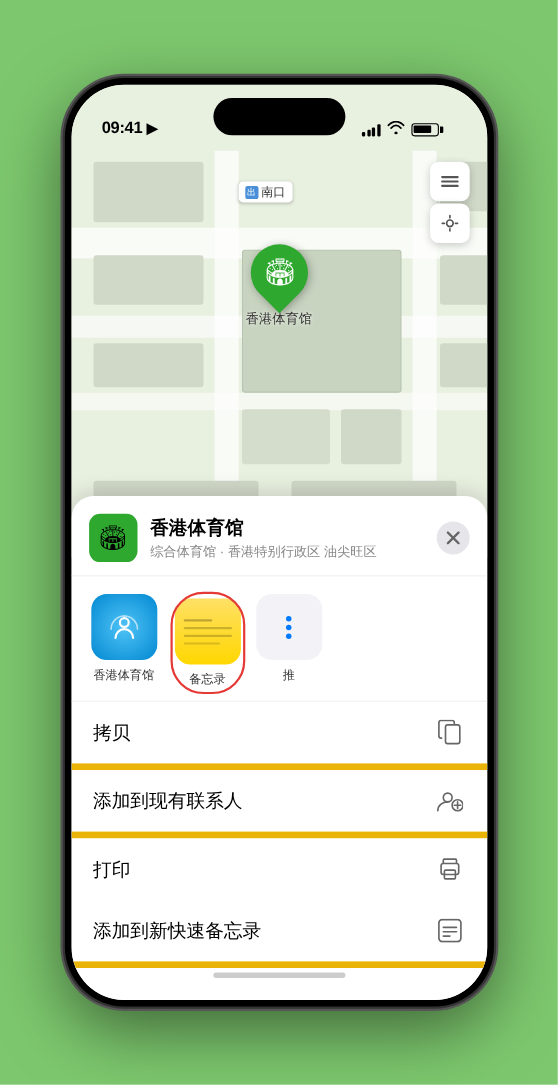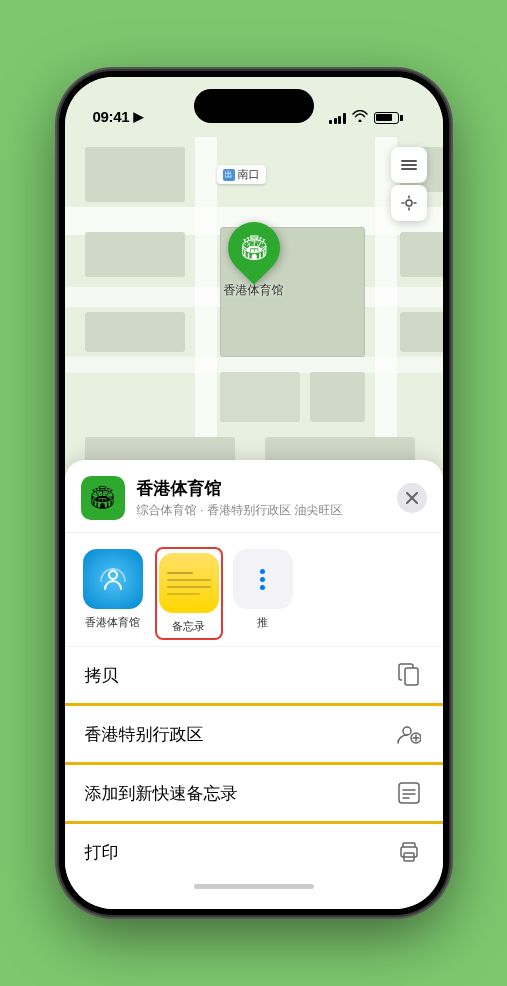--- a/index.html
+++ b/index.html
@@ -420,21 +420,21 @@
     
     .action-list {
       padding: 0;
     }
 
     .action-row {
       display: flex;
       align-items: center;
       justify-content: space-between;
       padding: 14px 20px;
-      border-bottom: 3px solid #eab308;
+      border-bottom: 6px solid #eab308;
     }
 
     .action-label {
       font-size: 17px;
       color: #000;
     }
 
     .action-icon {
       width: 28px;
       height: 28px;
@@ -576,21 +576,21 @@
               <path d="M8 26c0-4.4 3.6-8 8-8s8 3.6 8 8" stroke="white" stroke-width="2" stroke-linecap="round"></path>
               <path d="M4 18c0-6.6 5.4-12 12-12" stroke="white" stroke-width="1.5" stroke-linecap="round" opacity="0.6"></path>
               <path d="M28 18c0-6.6-5.4-12-12-12" stroke="white" stroke-width="1.5" stroke-linecap="round" opacity="0.6"></path>
             </svg>
           </div>
           <span class="share-item-label">香港体育馆</span>
         </div>
 
 
 
-        <div class="share-item" style="outline: 2.5px solid #e53935; border-radius: 6px; padding: 4px 2px;">
+        <div class="share-item" style="outline: 2.5px solid #e53935; border-radius: 28px; padding: 4px 2px;">
           <div class="share-app-icon notes" style="box-shadow:none; outline:none; border:none;">
             <div class="notes-content">
               <div class="notes-line" style="width:60%;background:rgba(0,0,0,0.25);"></div>
               <div class="notes-line" style="background:rgba(0,0,0,0.2);"></div>
               <div class="notes-line" style="background:rgba(0,0,0,0.2);"></div>
               <div class="notes-line" style="width:75%;background:rgba(0,0,0,0.15);"></div>
             </div>
           </div>
           <span class="share-item-label">备忘录</span>
         </div>
@@ -614,55 +614,55 @@
           <div class="action-icon">
             <svg width="22" height="24" viewBox="0 0 22 24" fill="none">
               <rect x="7" y="5" width="13" height="17" rx="2" stroke="#666" stroke-width="1.5"></rect>
               <path d="M4 17H3a2 2 0 0 1-2-2V3a2 2 0 0 1 2-2h10a2 2 0 0 1 2 2v2" stroke="#666" stroke-width="1.5"></path>
             </svg>
           </div>
         </div>
 
 
         <div class="action-row">
-          <span class="action-label">香港特别行政区</span>
+          <span class="action-label">添加到现有联系人</span>
           <div class="action-icon">
             <svg width="24" height="22" viewBox="0 0 24 22" fill="none">
               <circle cx="10" cy="8" r="4" stroke="#666" stroke-width="1.5"></circle>
               <path d="M1 20c0-4.4 4-8 9-8" stroke="#666" stroke-width="1.5" stroke-linecap="round"></path>
               <circle cx="19" cy="15" r="5" stroke="#666" stroke-width="1.5"></circle>
               <line x1="19" y1="12" x2="19" y2="18" stroke="#666" stroke-width="1.5" stroke-linecap="round"></line>
               <line x1="16" y1="15" x2="22" y2="15" stroke="#666" stroke-width="1.5" stroke-linecap="round"></line>
+            </svg>
+          </div>
+        </div>
+
+        <div class="action-row" style="border-bottom:none;">
+          <span class="action-label">打印</span>
+          <div class="action-icon">
+            <svg width="24" height="22" viewBox="0 0 24 22" fill="none">
+              <rect x="4" y="6" width="16" height="10" rx="2" stroke="#666" stroke-width="1.5"></rect>
+              <path d="M6 6V3a1 1 0 0 1 1-1h10a1 1 0 0 1 1 1v3" stroke="#666" stroke-width="1.5"></path>
+              <rect x="7" y="12" width="10" height="8" rx="1" stroke="#666" stroke-width="1.5"></rect>
             </svg>
           </div>
         </div>
 
         <div class="action-row">
           <span class="action-label">添加到新快速备忘录</span>
           <div class="action-icon">
             <svg width="22" height="22" viewBox="0 0 22 22" fill="none">
               <rect x="1" y="1" width="20" height="20" rx="3" stroke="#666" stroke-width="1.5"></rect>
               <line x1="5" y1="8" x2="17" y2="8" stroke="#666" stroke-width="1.5" stroke-linecap="round"></line>
               <line x1="5" y1="12" x2="17" y2="12" stroke="#666" stroke-width="1.5" stroke-linecap="round"></line>
               <line x1="5" y1="16" x2="11" y2="16" stroke="#666" stroke-width="1.5" stroke-linecap="round"></line>
             </svg>
           </div>
         </div>
 
-        <div class="action-row" style="border-bottom:none;">
-          <span class="action-label">打印</span>
-          <div class="action-icon">
-            <svg width="24" height="22" viewBox="0 0 24 22" fill="none">
-              <rect x="4" y="6" width="16" height="10" rx="2" stroke="#666" stroke-width="1.5"></rect>
-              <path d="M6 6V3a1 1 0 0 1 1-1h10a1 1 0 0 1 1 1v3" stroke="#666" stroke-width="1.5"></path>
-              <rect x="7" y="12" width="10" height="8" rx="1" stroke="#666" stroke-width="1.5"></rect>
-            </svg>
-          </div>
-        </div>
-
       </div>
 
       <div style="display:flex;justify-content:center;margin-top:4px;">
         <div style="width:120px;height:5px;background:#000;border-radius:3px;opacity:0.2;"></div>
       </div>
     </div>
 
   </div>
 </div>
 

